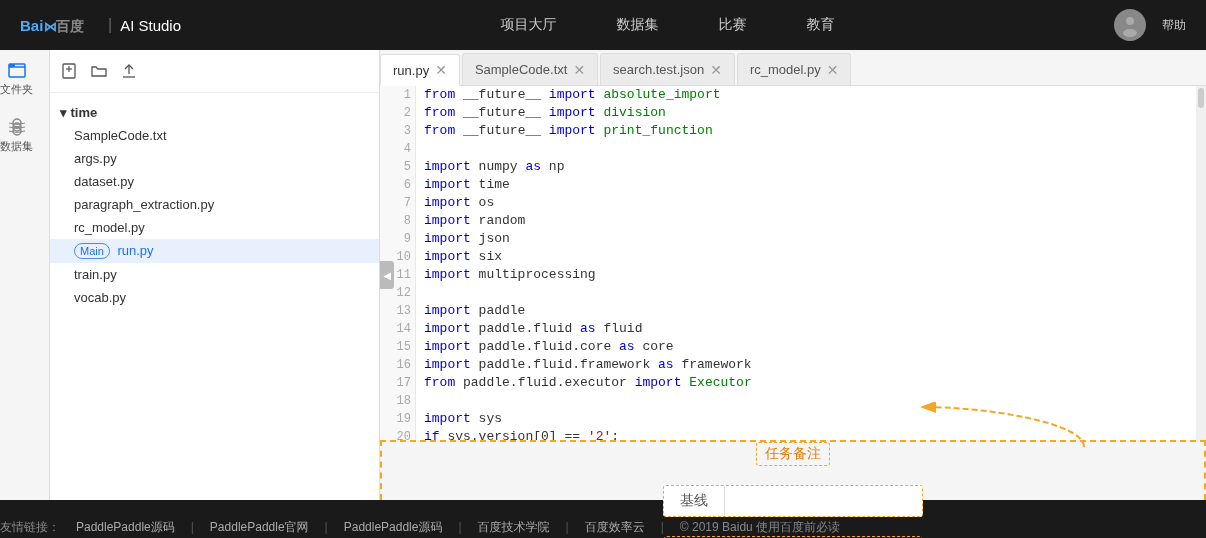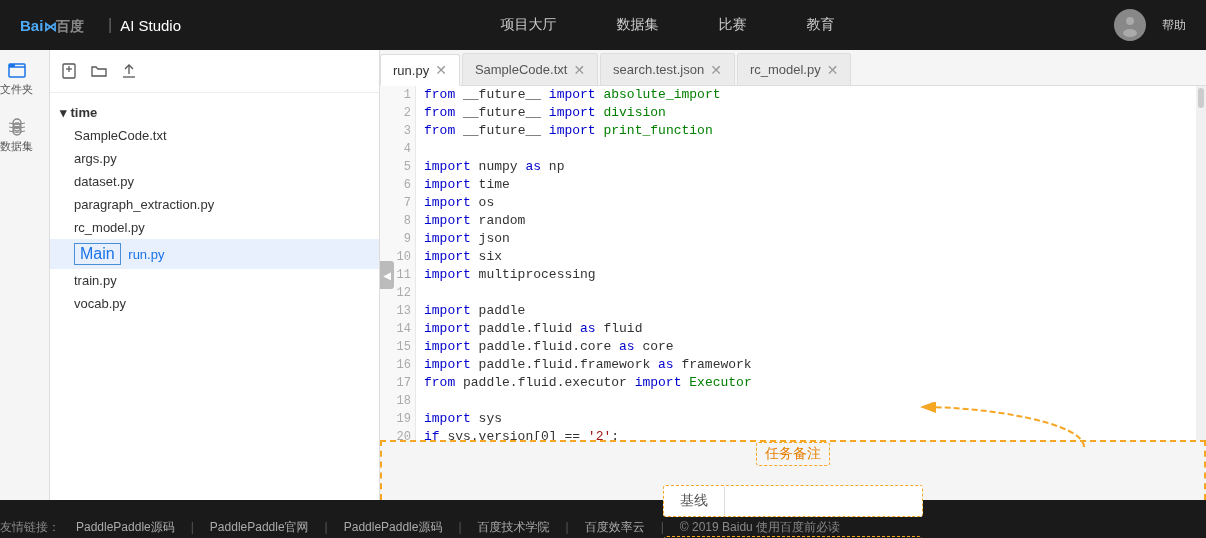--- a/index.html
+++ b/index.html
@@ -126,23 +126,23 @@
       cursor: pointer;
     }
     .file-tree-item.highlighted {
       background: #e8f0fe;
       color: #1a73e8;
     }
     .run-py-badge {
       display: inline-block;
       background: #e8f0fe;
       border: 1px solid #4a90d9;
-      border-radius: 0;
+      border-radius: 8px;
       padding: 1px 5px;
-      font-size: 16px;
+      font-size: 11px;
       color: #1a73e8;
       margin-right: 4px;
     }
 
     
     .editor-area {
       flex: 1;
       display: flex;
       flex-direction: column;
       background: white;

